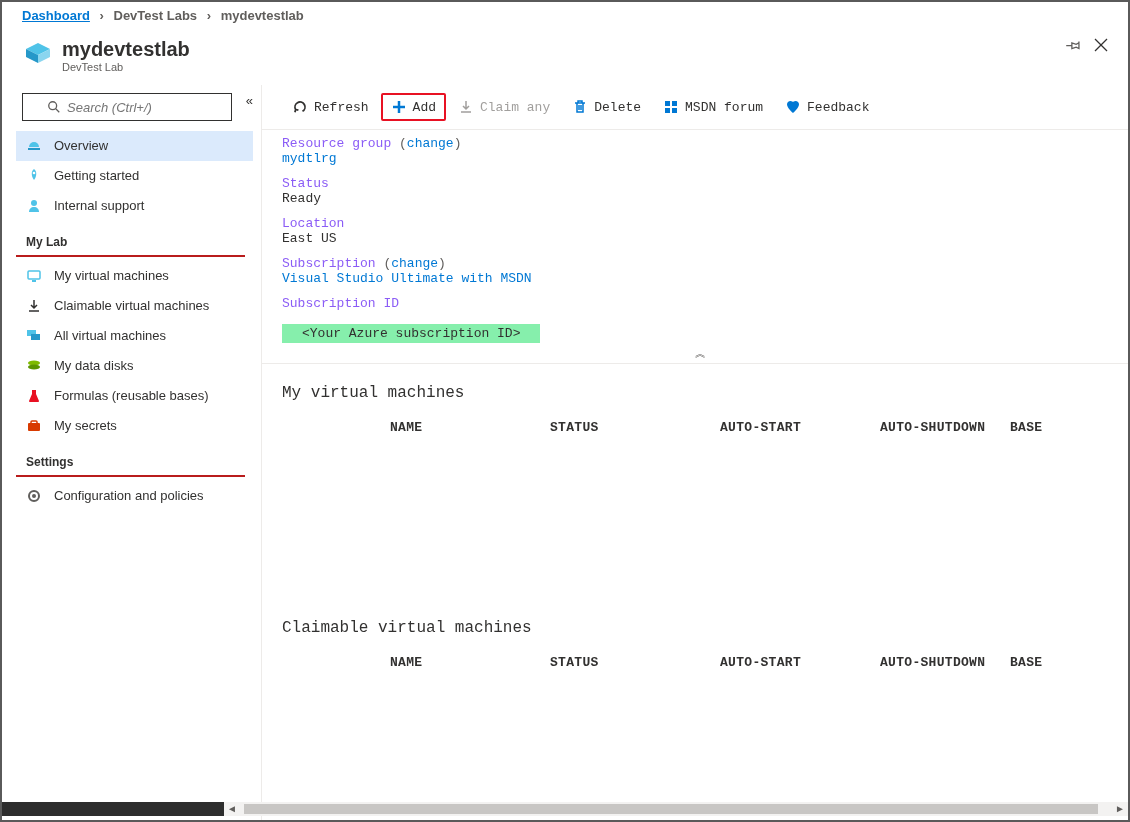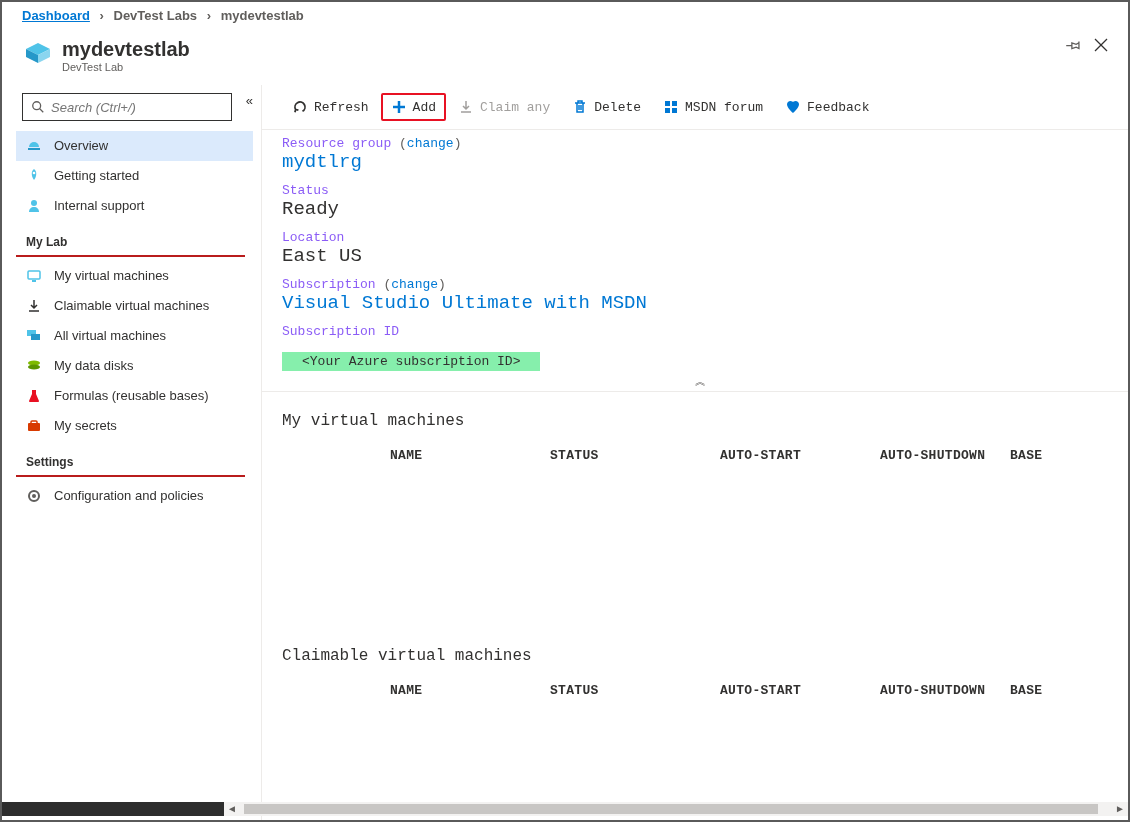--- a/index.html
+++ b/index.html
@@ -14,41 +14,41 @@
 .header-icon { width: 32px; height: 32px; margin-right: 8px; flex-shrink: 0; }
 .header-title { font-size: 20px; font-weight: 600; line-height: 24px; }
 .header-subtitle { font-size: 11px; color: #605e5c; }
 .header-actions { margin-left: auto; display: flex; gap: 12px; align-items: center; }
 .header-action { cursor: pointer; color: #605e5c; font-size: 15px; }
 
 .body { display: flex; height: calc(100% - 80px); }
 
 .sidebar { width: 260px; border-right: 1px solid #edebe9; padding: 8px 8px 8px 14px; position: relative; flex-shrink: 0; }
 .collapse-btn { position: absolute; right: 8px; top: 8px; font-size: 13px; cursor: pointer; color: #323130; }
-.search-box { border: 1px solid #323130; display: flex; align-items: center; padding: 4px 8px; margin: 0 20px 10px 6px; height: 28px; width: 210px; }
+.search-box { border: 1px solid #323130; display: flex; align-items: center; padding: 4px 24px; margin: 0 20px 10px 6px; height: 28px; width: 210px; }
 .search-box svg { width: 14px; height: 14px; color: #605e5c; margin-right: 6px; flex-shrink: 0; }
 .search-box input { border: none; outline: none; font-style: italic; color: #605e5c; font-size: 13px; width: 100%; background: transparent; }
 
 .nav-item { display: flex; align-items: flex-start; padding: 7px 10px; cursor: pointer; font-size: 13px; color: #323130; }
 .nav-item.active { background: #dbeafc; }
 .nav-icon { width: 16px; height: 16px; margin-right: 12px; display: inline-flex; align-items: center; justify-content: center; flex-shrink: 0; }
 
 .nav-section { font-size: 12px; font-weight: 600; color: #323130; padding: 14px 10px 6px 10px; border-bottom: 2px solid #b91c1c; margin: 0 8px 4px 0; }
 
 .main { flex: 1; overflow: auto; position: relative; font-family: Liberation Mono, monospace; }
 .toolbar { display: flex; align-items: center; padding: 8px 20px; gap: 2px; border-bottom: 1px solid #edebe9; }
 .toolbar-btn { display: inline-flex; align-items: center; padding: 6px 10px; cursor: pointer; color: #323130; font-size: 13px; border-radius: 2px; }
 .toolbar-btn.disabled { color: #a19f9d; cursor: default; }
 .toolbar-btn.highlighted { border: 2px solid #e81123; padding: 4px 8px; }
 .toolbar-btn svg, .toolbar-btn .ticon { width: 16px; height: 16px; margin-right: 6px; }
 
 .details { padding: 6px 20px 10px 20px; border-bottom: 1px solid #edebe9; position: relative; }
 .detail-row { margin-bottom: 10px; }
 .detail-label { font-size: 13px; color: #8b5cf6; }
-.detail-value { font-size: 19px; color: #323130; }
+.detail-value { font-size: 13px; color: #323130; }
 .detail-value.link { color: #0078d4; cursor: pointer; }
 .paren { color: #605e5c; }
 .change-link { color: #0078d4; cursor: pointer; }
 .sub-id-box { background: #86efac; display: inline-block; padding: 2px 20px; margin-top: 13px; }
 .collapse-caret { position: absolute; left: 50%; bottom: 2px; font-size: 11px; cursor: pointer; color: #605e5c; }
 
 .section { padding: 20px; }
 .section-title { font-size: 16px; font-weight: 400; color: #323130; margin-bottom: 14px; }
 .table-header { display: flex; padding: 4px 0; }
 .th { font-size: 13px; font-weight: 700; letter-spacing: 0.3px; color: #323130; text-transform: uppercase; }

